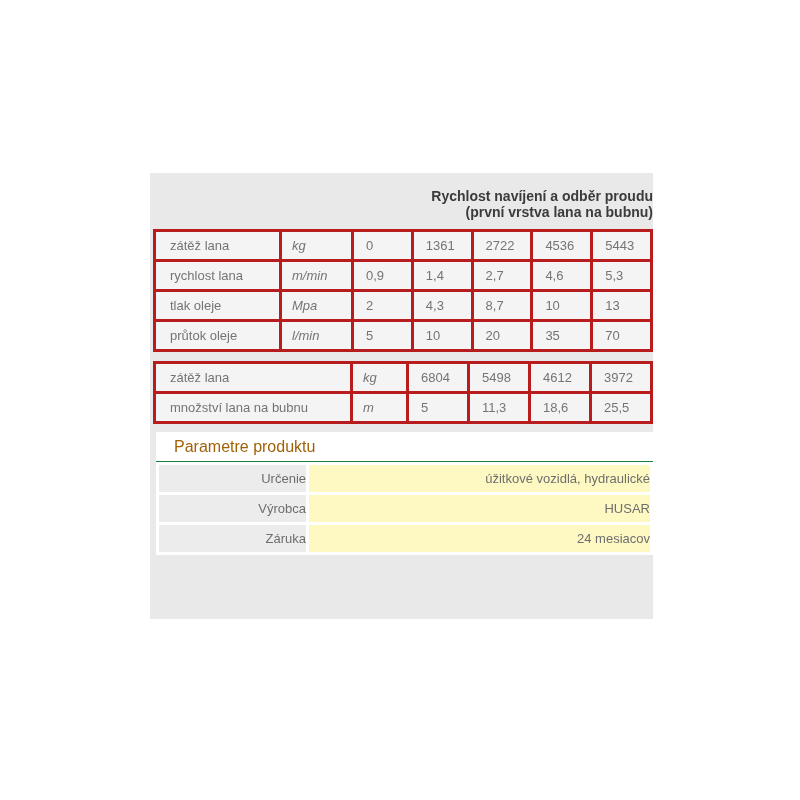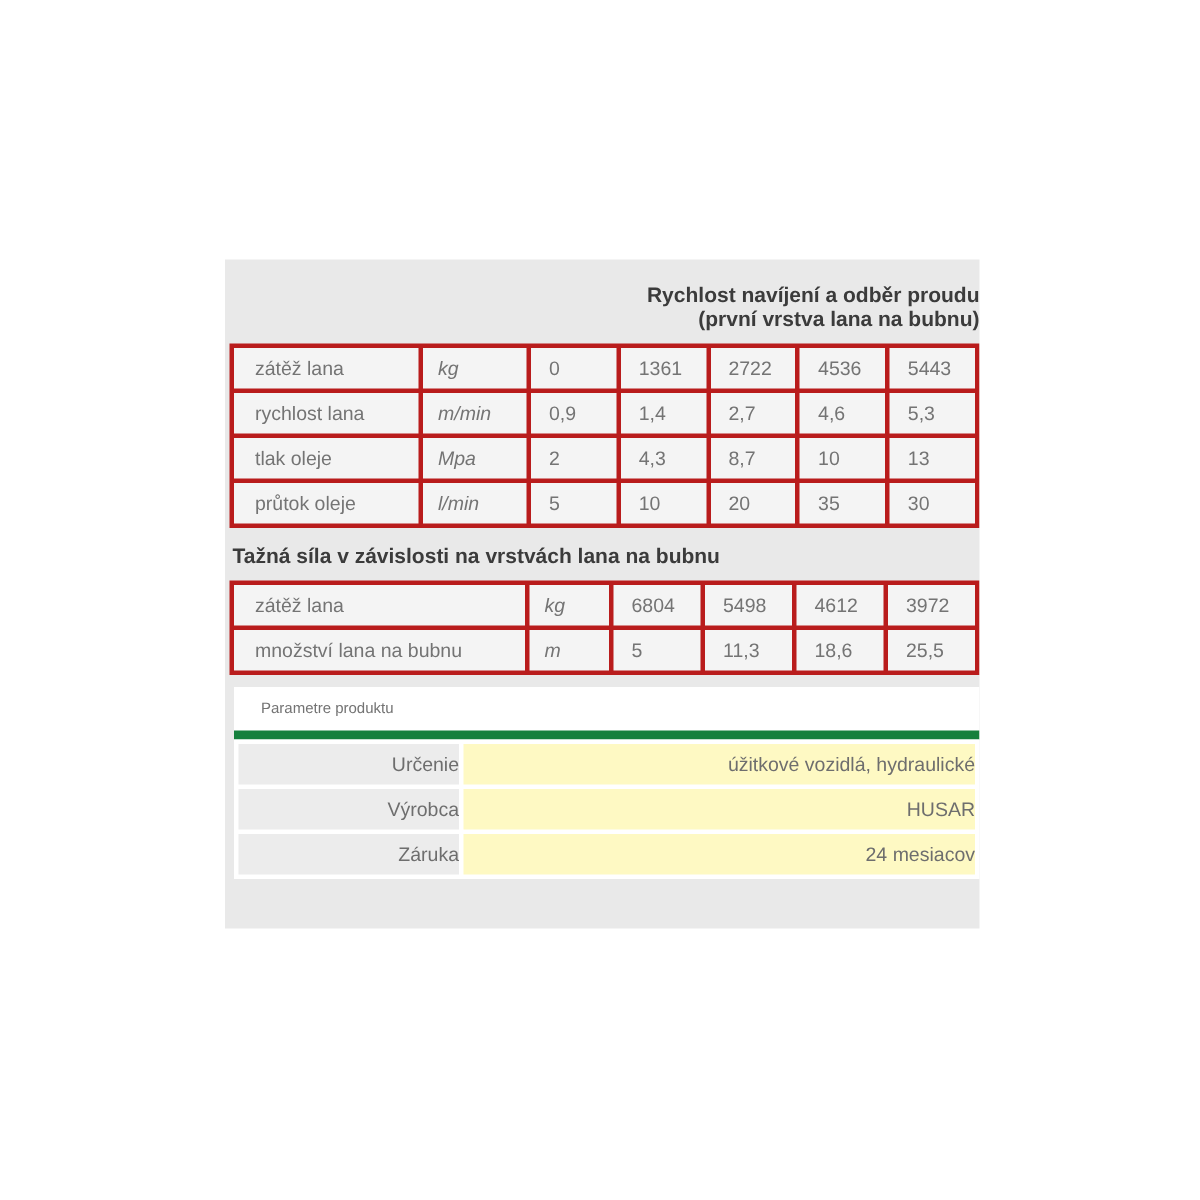--- a/index.html
+++ b/index.html
@@ -55,24 +55,24 @@
   .t1 td.unit { width: 59px; }
   .t2 td.lbl { width: 180px; }
   .t2 td.unit { width: 43px; }
 
   .panel {
     margin: 8px 0 0 6px;
     width: 497px;
     background: #ffffff;
   }
   .panel-header {
-    font-size: 10px;
-    color: #737373;
+    font-size: 16px;
+    color: #a16207;
     padding: 7px 0 6px 18px;
-    border-bottom: 6px solid #15803d;
+    border-bottom: 1px solid #15803d;
     line-height: 16px;
   }
   table.param-table {
     border-collapse: separate;
     border-spacing: 3px;
     table-layout: fixed;
     width: 497px;
     background: #ffffff;
     font-size: 13px;
     color: #6e6e6e;
@@ -132,26 +132,25 @@
       <td class="val">10</td>
       <td class="val">13</td>
     </tr>
     <tr>
       <td class="lbl">průtok oleje</td>
       <td class="unit">l/min</td>
       <td class="val">5</td>
       <td class="val">10</td>
       <td class="val">20</td>
       <td class="val">35</td>
-      <td class="val">30</td>
+      <td class="val">70</td>
     </tr>
   </tbody>
     </table>
 
-  <div class="sec-title title-second">Tažná síla v závislosti na vrstvách lana na bubnu</div>
 
   <table class="spec-table t2">
     <tbody>
     <tr>
       <td class="lbl">zátěž lana</td>
       <td class="unit">kg</td>
       <td class="val">6804</td>
       <td class="val">5498</td>
       <td class="val">4612</td>
       <td class="val">3972</td>

